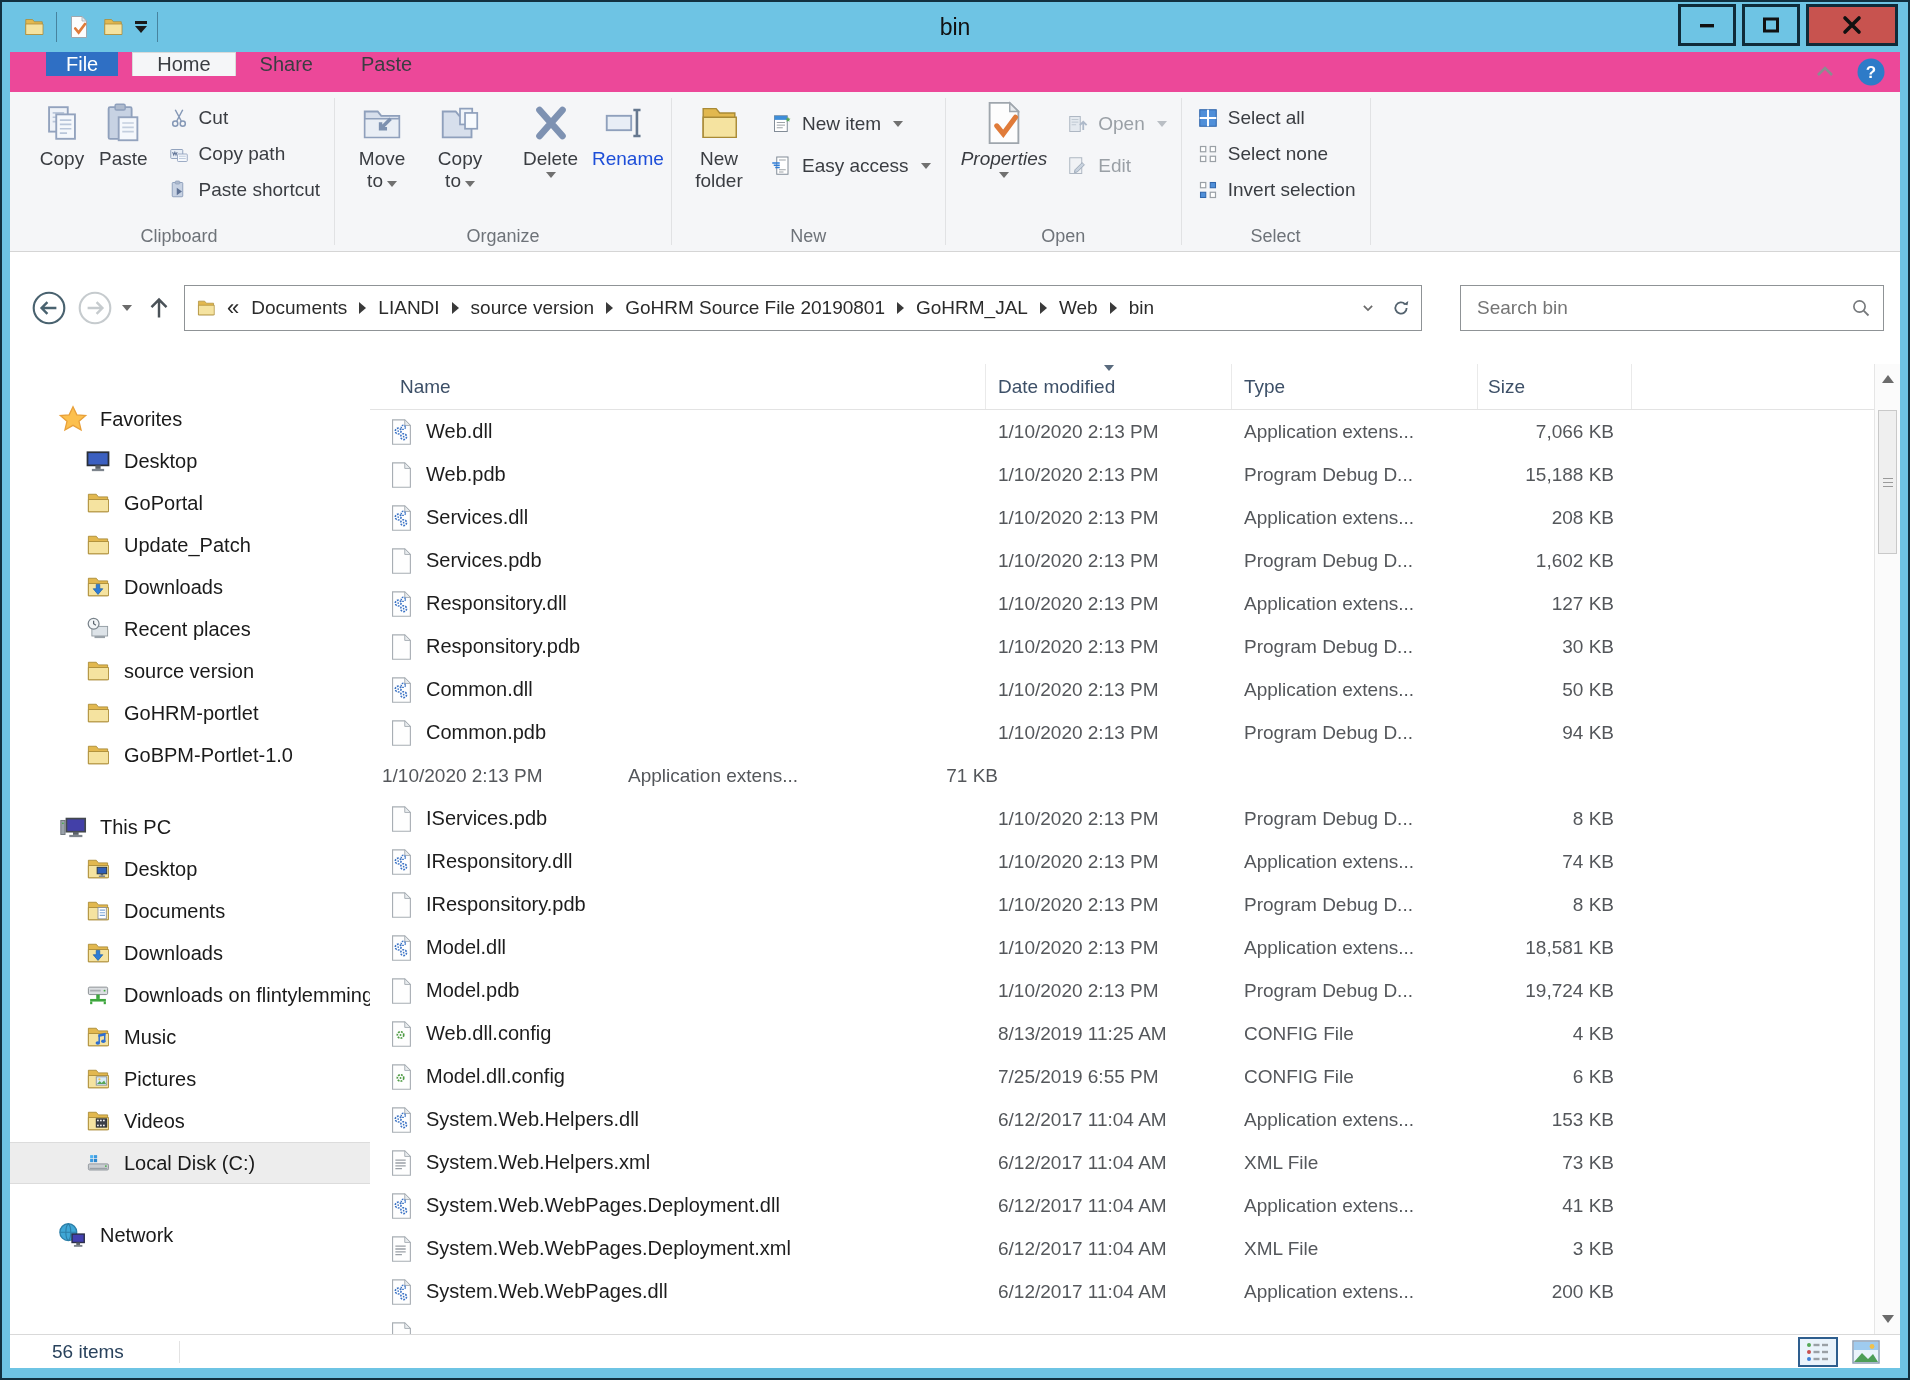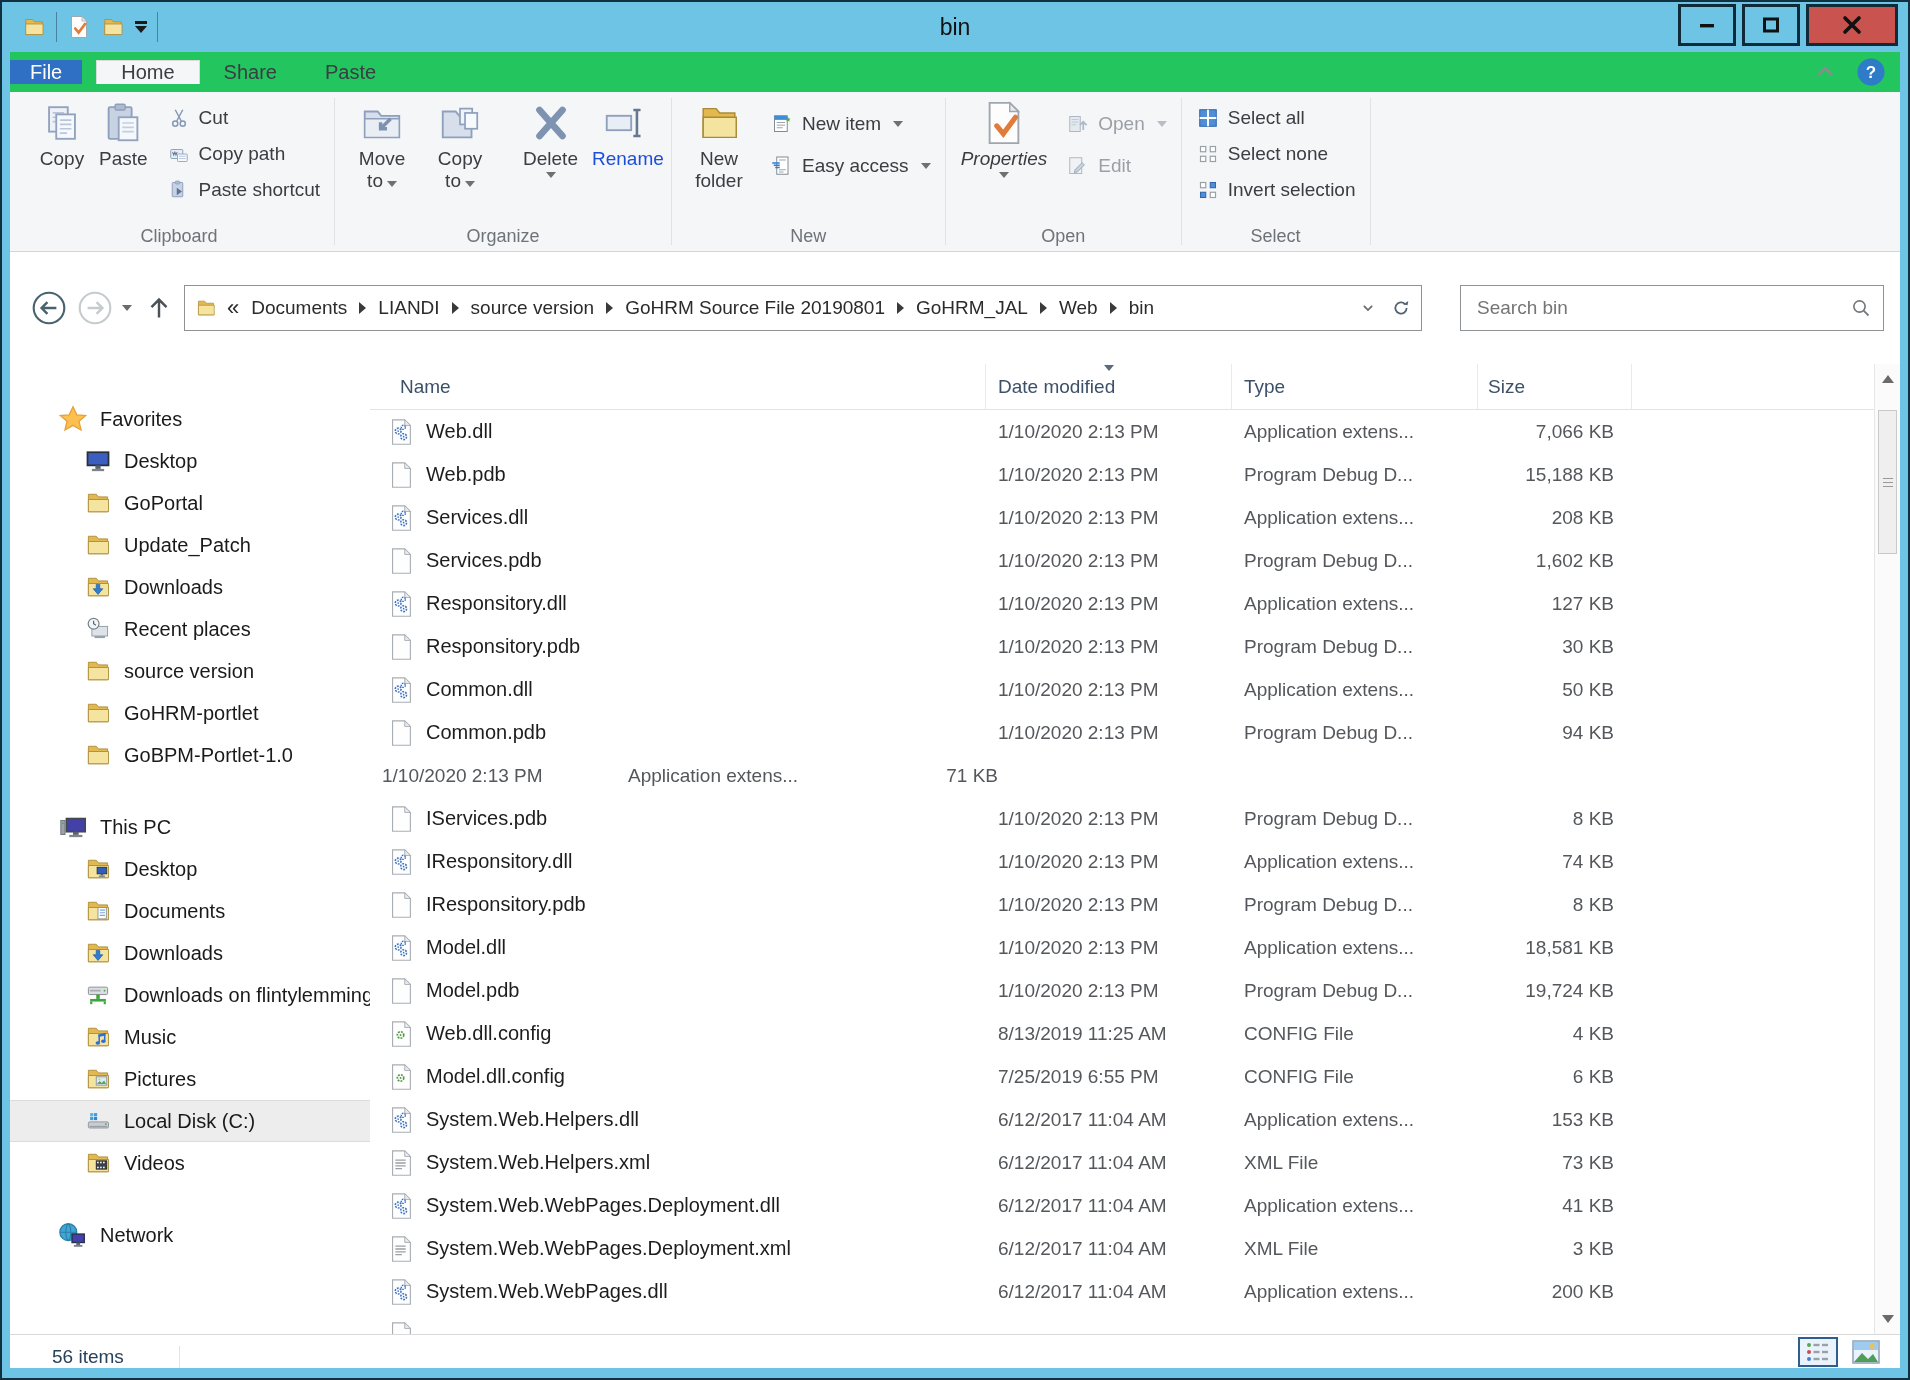--- a/index.html
+++ b/index.html
@@ -13,21 +13,21 @@
   
   .titlebar{height:50px;position:relative;flex:none;display:flex;align-items:center;}
   .qat{position:absolute;left:12px;top:0;bottom:0;display:flex;align-items:center;gap:10px;}
   .qat-sep{width:1px;height:30px;background:#47839e;}
   .win-title{flex:1;text-align:center;font-size:23px;color:#111;}
   .caption{position:absolute;right:2px;top:2px;display:flex;gap:6px;}
   .cap-btn{width:58px;height:42px;border:3px solid #0f2b39;background:#6EC4E4;display:flex;align-items:center;justify-content:center;}
   .cap-btn.close{width:92px;background:#C8534F;}
 
   
-  .tabstrip{height:40px;background:#22c55e;flex:none;display:flex;align-items:center;position:relative;}
+  .tabstrip{height:40px;background:#ec4899;flex:none;display:flex;align-items:flex-start;position:relative;padding-left:36px;}
   .tab{padding:0 24px;display:flex;align-items:center;font-size:20px;color:#3a3d42;cursor:default;}
   .tab.file-tab{background:#2F6FC4;color:#fff;padding:0 20px;margin-right:14px;}
   .tab.active{background:#F5F6F8;border:1px solid #DADADA;border-bottom:none;}
   .tabstrip-right{position:absolute;right:14px;top:0;bottom:0;display:flex;align-items:center;gap:18px;}
 
   
   .ribbon{height:160px;background:#F5F6F8;border-bottom:1px solid #D5D5D5;flex:none;display:flex;padding-left:14px;}
   .rgroup{display:flex;flex-direction:column;padding:6px 8px 0 8px;}
   .rgroup-body{flex:1;display:flex;align-items:flex-start;}
   .rgroup-label{height:28px;line-height:26px;text-align:center;color:#6E7379;font-size:18px;}
@@ -78,21 +78,21 @@
 
   .scrollbar{width:26px;flex:none;border-left:1px solid #E6E6E6;background:#FBFBFB;position:relative;}
   .sb-arrow{position:absolute;left:0;right:0;height:30px;display:flex;align-items:center;justify-content:center;}
   .sb-up{top:0}.sb-down{bottom:0}
   .tri-up{width:0;height:0;border-left:6px solid transparent;border-right:6px solid transparent;border-bottom:8px solid #6b6b6b;}
   .tri-down{width:0;height:0;border-left:6px solid transparent;border-right:6px solid transparent;border-top:8px solid #6b6b6b;}
   .sb-thumb{position:absolute;left:3px;right:3px;top:46px;height:144px;background:#EFEFEF;border:1px solid #C9C9C9;display:flex;flex-direction:column;align-items:center;justify-content:center;gap:3px;}
   .sb-thumb i{display:block;width:10px;height:1px;background:#9a9a9a;}
 
   
-  .statusbar{height:34px;background:#fff;border-top:1px solid #D9D9D9;flex:none;display:flex;align-items:flex-end;position:relative;gap:15px;}
+  .statusbar{height:34px;background:#fff;border-top:1px solid #D9D9D9;flex:none;display:flex;align-items:center;position:relative;gap:15px;}
   .status-text{margin-left:42px;font-size:19px;color:#29425C;}
   .status-div{width:1px;height:22px;background:#E3E3E3;margin-left:40px;}
   .view-btns{position:absolute;right:14px;top:1px;bottom:1px;display:flex;align-items:center;gap:8px;}
   .vbtn{width:40px;height:30px;display:flex;align-items:center;justify-content:center;border:1px solid transparent;}
   .vbtn.active{border:2px solid #2E5E8E;background:#EAF3FB;}
 </style>
 </head>
 <body>
 
 <svg width="0" height="0" style="position:absolute" aria-hidden="true">
@@ -687,31 +687,31 @@
                 <use href="#sym-music-folder-icon"></use>
               </svg>
     <span>Music</span>
   </div>
             <div class="side-item">
     <svg class="icon i28">
                 <use href="#sym-pictures-folder-icon"></use>
               </svg>
     <span>Pictures</span>
   </div>
+            <div class="side-item">
+    <svg class="icon i28">
+                <use href="#sym-videos-folder-icon"></use>
+              </svg>
+    <span>Videos</span>
+  </div>
             <div class="side-item selected">
     <svg class="icon i28">
                 <use href="#sym-disk-icon"></use>
               </svg>
     <span>Local Disk (C:)</span>
-  </div>
-            <div class="side-item">
-    <svg class="icon i28">
-                <use href="#sym-videos-folder-icon"></use>
-              </svg>
-    <span>Videos</span>
   </div>
           </div>
           <div class="side-section">
             <div class="side-head">
     <svg class="icon i30">
                 <use href="#sym-network-icon"></use>
               </svg>
     <span>Network</span>
   </div>
           </div>

